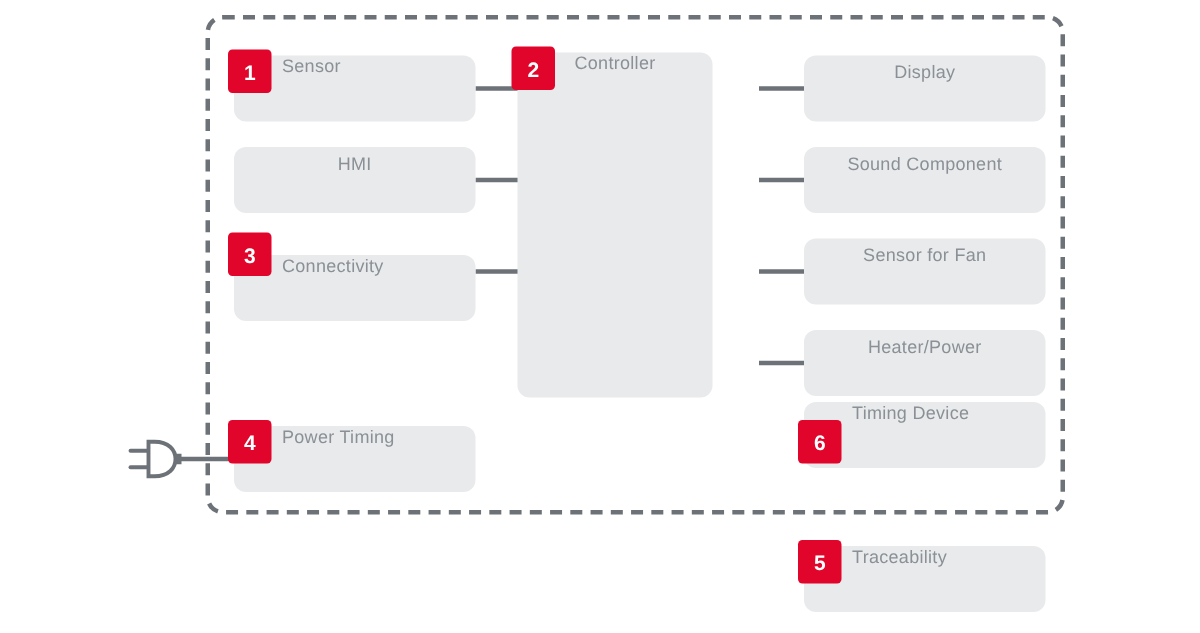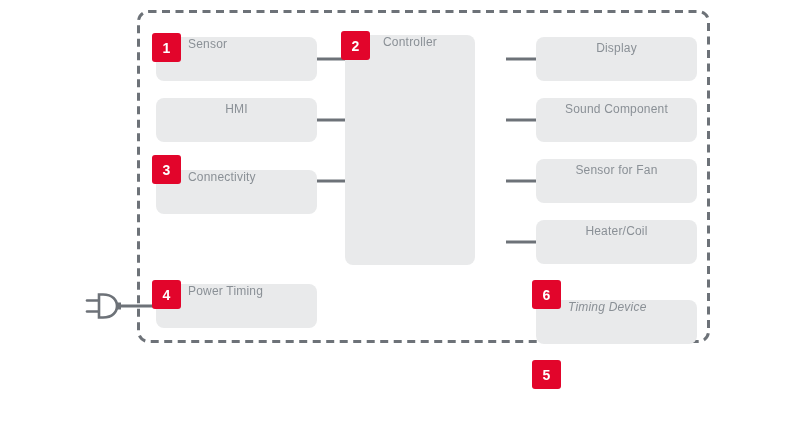--- a/index.html
+++ b/index.html
@@ -30,21 +30,21 @@
   }
   
   #blk-sensor{left:156px;top:37px;}
   #blk-hmi{left:156px;top:98px;}
   #blk-connectivity{left:156px;top:170px;}
   #blk-power{left:156px;top:284px;}
   #blk-display{left:536px;top:37px;}
   #blk-sound{left:536px;top:98px;}
   #blk-motor{left:536px;top:159px;}
   #blk-heater{left:536px;top:220px;}
-  #blk-timing{left:536px;top:300px;font-style:italic;}
+  #blk-timing{left:536px;top:268px;}
   #blk-trace{left:536px;top:364px;}
   
   #bdg-1{left:152px;top:33px;}
   #bdg-2{left:341px;top:31px;}
   #bdg-3{left:152px;top:155px;}
   #bdg-4{left:152px;top:280px;}
   #bdg-6{left:532px;top:280px;}
   #bdg-5{left:532px;top:360px;}
 </style>
 </head>
@@ -95,24 +95,27 @@
   <div class="block w161 centered" id="blk-display">
     <span>Display</span>
   </div>
   <div class="block w161 centered" id="blk-sound">
     <span>Sound Component</span>
   </div>
   <div class="block w161 centered" id="blk-motor">
     <span>Sensor for Fan</span>
   </div>
   <div class="block w161 centered" id="blk-heater">
-    <span>Heater/Coil</span>
+    <span>Heater/Power</span>
   </div>
   <div class="block w161 badged" id="blk-timing">
     <span>Timing Device</span>
+  </div>
+  <div class="block w161 badged" id="blk-trace">
+    <span>Traceability</span>
   </div>
 
   <div class="badge" id="bdg-1">1</div>
   <div class="badge" id="bdg-2">2</div>
   <div class="badge" id="bdg-3">3</div>
   <div class="badge" id="bdg-4">4</div>
   <div class="badge" id="bdg-6">6</div>
   <div class="badge" id="bdg-5">5</div>
 
 </div>

